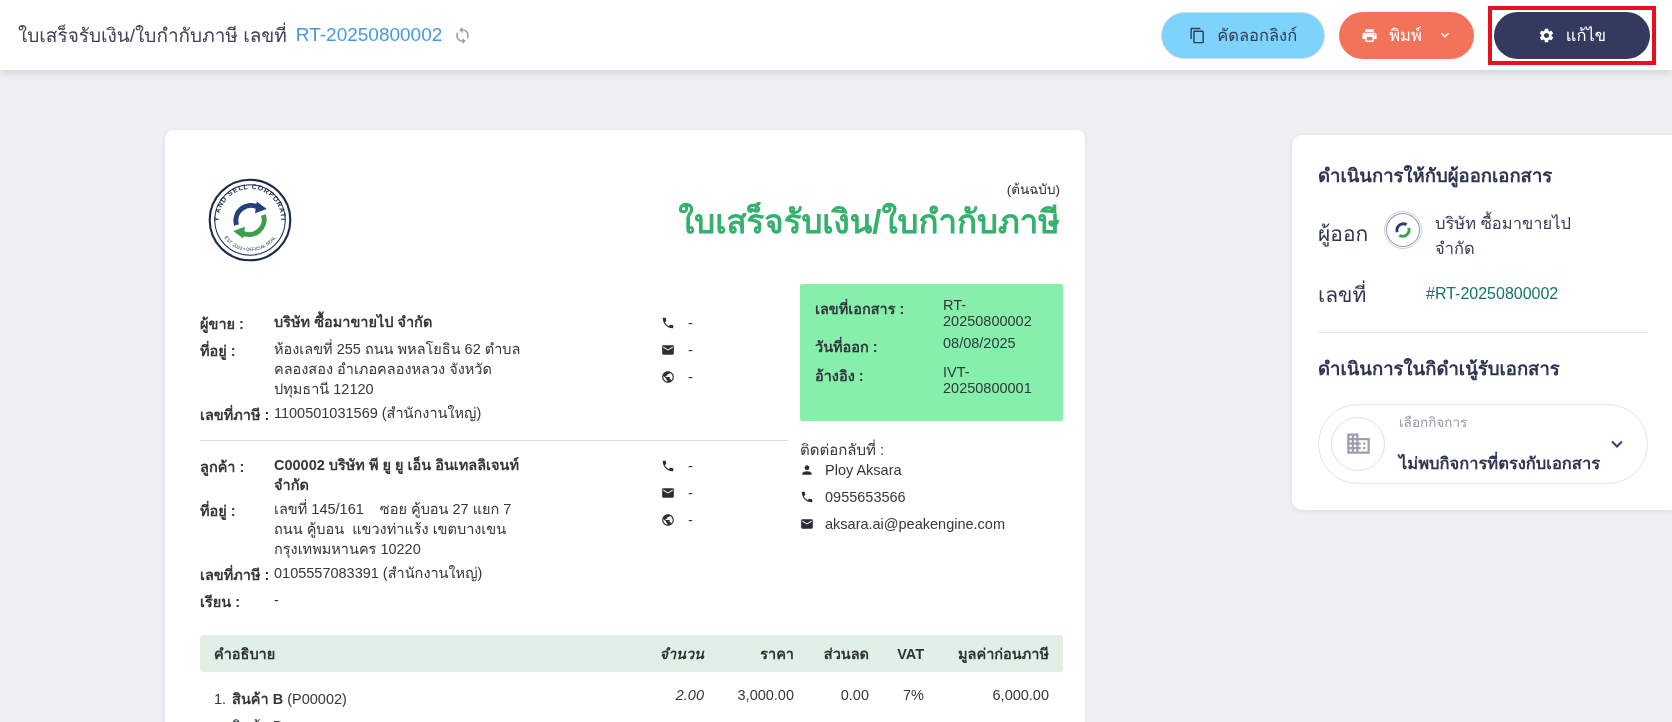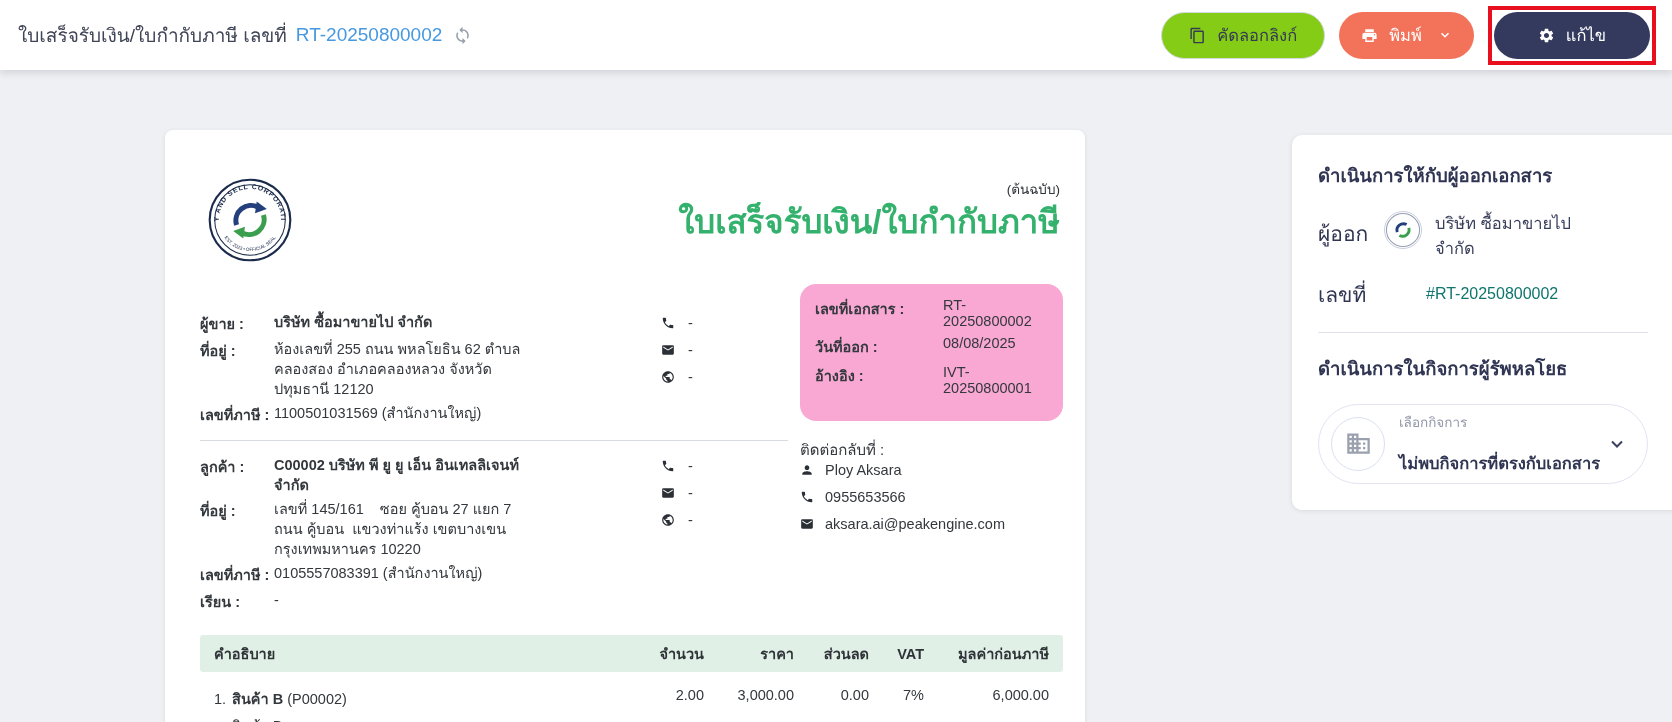--- a/index.html
+++ b/index.html
@@ -6,21 +6,21 @@
   html,body { width:1672px; height:722px; overflow:hidden; }
   body { font-family:"Liberation Sans", sans-serif; background:#eef0f3; color:#33383d; }
 
   
   .appbar { position:relative; z-index:5; height:70px; background:#ffffff; display:flex; align-items:center; justify-content:space-between; padding:0 16px 0 18px; box-shadow:0 3px 7px rgba(40,45,60,.14); }
   .appbar-title { display:flex; align-items:center; gap:9px; font-size:19px; color:#3f4456; }
   .doc-link { color:#4698e0; cursor:pointer; }
   .icon-refresh { width:19px; height:19px; fill:#98a0ac; cursor:pointer; margin-left:2px; }
   .appbar-actions { display:flex; align-items:center; gap:14px; }
   .btn { display:inline-flex; align-items:center; justify-content:center; gap:11px; height:47px; border-radius:26px; font-size:16.5px; cursor:pointer; border:none; font-family:inherit; }
-  .btn-outline { background:#84cc16; border:1px solid #d5d9e0; color:#353b54; padding:0 27px; }
+  .btn-outline { background:#7dd3fc; border:1px solid #d5d9e0; color:#353b54; padding:0 27px; }
   .btn-print { background:#f3735a; color:#fff; padding:0 22px; }
   .btn-edit { background:#343a5e; color:#fff; padding:0 44px; }
   .red-annotation { border:4px solid #e8101f; padding:2px; display:inline-flex; }
   .icon16 { width:17px; height:17px; }
   .fill-dark { fill:#353b54; } .fill-white { fill:#ffffff; }
   .chev { width:14px; height:14px; stroke:#fff; stroke-width:2.6; fill:none; margin-left:5px; }
 
   
   .content { position:relative; height:652px; }
 
@@ -40,34 +40,34 @@
   .party-kv { width:335px; }
   .krow { display:flex; margin-bottom:4px; }
   .k { width:74px; font-weight:700; font-size:14.5px; flex:none; }
   .v { flex:1; font-size:14.5px; line-height:1.38; white-space:pre-wrap; }
   .v-bold { font-weight:700; }
   .mini-contacts { width:70px; margin-left:126px; padding-top:3px; }
   .mc-row { display:flex; align-items:center; gap:13px; margin-bottom:11px; font-size:14.5px; }
   .icon14 { width:14px; height:14px; fill:#2b3036; flex:none; }
   .divider { border:none; border-top:1px solid #d7dade; margin:10px 0 14px 0; width:588px; }
 
-  .green-box { background:#f9a8d4; border-radius:16px; padding:13px 15px; }
+  .green-box { background:#86efac; border-radius:2px; padding:13px 15px; }
   .gb-row { display:flex; margin-bottom:6px; }
   .gb-row:last-child { margin-bottom:12px; }
   .gb-label { width:128px; font-weight:700; font-size:14.5px; flex:none; }
   .gb-value { font-size:14.5px; }
   .contact-block { margin-top:17px; }
   .contact-heading { font-weight:400; font-size:15px; }
   .contact-row { display:flex; align-items:center; gap:11px; margin-bottom:11px; font-size:14.5px; }
 
   
   .items { margin-top:18px; }
   .tbl-head { display:flex; align-items:center; background:#e0f0e7; border-radius:3px; height:37px; padding:0 14px; font-weight:700; font-size:14.5px; color:#2f3337; }
   .col-desc { flex:1; }
-  .col-qty { width:75px; text-align:right; }
+  .col-qty { width:75px; text-align:right;font-style:italic; }
   .col-price { width:90px; text-align:right; }
   .col-disc { width:75px; text-align:right; }
   .col-vat { width:55px; text-align:right; }
   .col-amt { width:125px; text-align:right; }
   .tbl-row { display:flex; padding:15px 14px 0 14px; font-size:14.5px; }
   .item-no { margin-right:6px; }
   .item-name { font-weight:700; }
   .item-sub { padding:4px 0 0 32px; font-size:14.5px; }
 
   
@@ -315,21 +315,21 @@
       <span class="issuer-name">บริษัท ซื้อมาขายไป
 จำกัด</span>
     </div>
     <div class="number-row">
       <span class="side-label" style="padding-top:0">เลขที่</span>
       <span class="number-value">#RT-20250800002</span>
     </div>
 
     <hr class="side-divider">
 
-    <div class="side-h">ดำเนินการในกิจการผู้รัพหลโยธ</div>
+    <div class="side-h">ดำเนินการในกิดำเนู้รับเอกสาร</div>
     <div class="biz-select">
       <span class="biz-circle">
         <svg class="icon-building" viewBox="0 0 24 24">
             <path d="M12 7V3H2v18h20V7H12zM6 19H4v-2h2v2zm0-4H4v-2h2v2zm0-4H4V9h2v2zm0-4H4V5h2v2zm4 12H8v-2h2v2zm0-4H8v-2h2v2zm0-4H8V9h2v2zm0-4H8V5h2v2zm10 12h-8v-2h2v-2h-2v-2h2v-2h-2V9h8v10zm-2-8h-2v2h2v-2zm0 4h-2v2h2v-2z"></path>
           </svg>
       </span>
       <span class="biz-texts">
         <div class="biz-small">เลือกกิจการ</div>
         <div class="biz-main">ไม่พบกิจการที่ตรงกับเอกสาร</div>
       </span>

